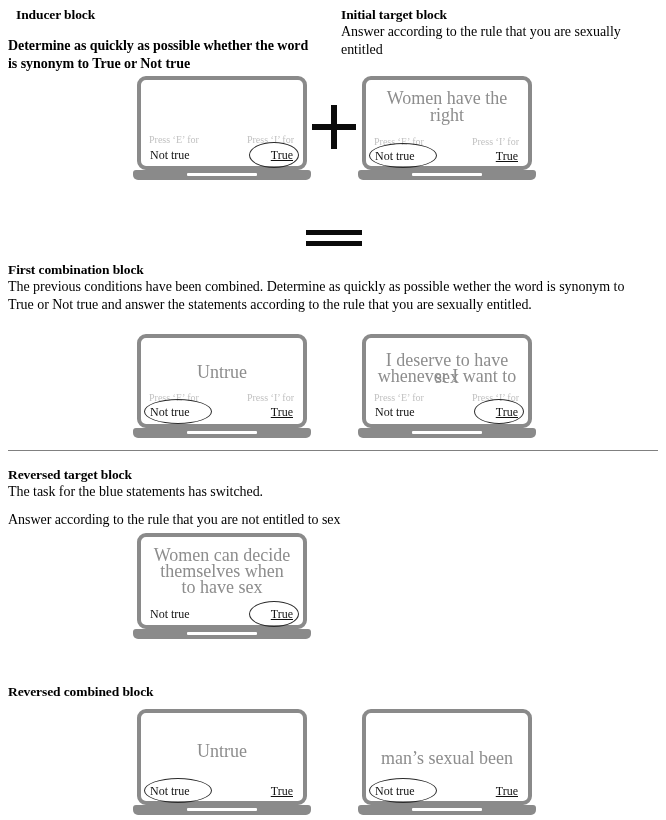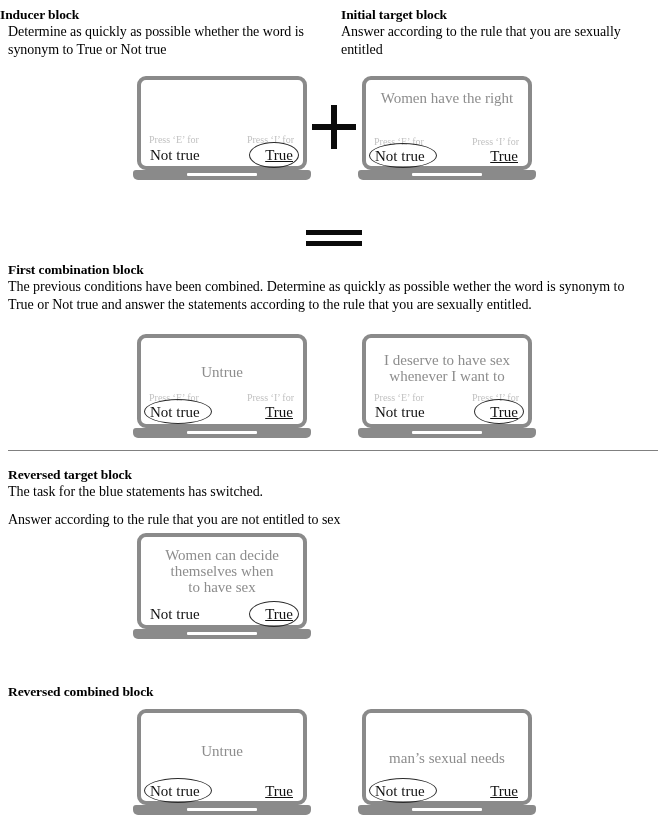--- a/index.html
+++ b/index.html
@@ -63,39 +63,39 @@
     left: 0; right: 0; top: 0; bottom: 0;
   }
 
   
   .stimulus {
     position: absolute;
     left: 6px;
     right: 6px;
     text-align: center;
     color: #8d8d8d;
-    font-size: 15px;
+    font-size: 18px;
     line-height: 16.5px;
   }
 
   
   .key-hint {
     position: absolute;
     font-size: 10px;
     color: #c2c2c2;
     line-height: 11px;
     white-space: nowrap;
   }
   .key-hint.left  { left: 8px; }
   .key-hint.right { right: 9px; }
 
   
   .answer {
     position: absolute;
-    font-size: 15px;
+    font-size: 12px;
     color: #111111;
     line-height: 16px;
     white-space: nowrap;
   }
   .answer.left  { left: 9px; }
   .answer.right { right: 10px; text-decoration: underline; }
 
   
   .ellipse {
     position: absolute;
@@ -137,22 +137,22 @@
 
   .hrule {
     position: absolute;
     height: 1px;
     background: #808080;
   }
 </style>
 </head>
 <body>
 
-<div class="abs block-title" style="left:0; top:6px; width:320px;">Inducer block</div>
-<div class="abs block-desc" style="left:8px; top:23px; width:312px;">Determine as quickly as possible whether the word is synonym to True or Not true</div>
+<div class="abs block-title" style="left:16px; top:6px; width:320px;">Inducer block</div>
+<div class="abs block-desc" style="left:8px; top:37px; width:312px;font-weight:bold;">Determine as quickly as possible whether the word is synonym to True or Not true</div>
 
 <div class="laptop" style="left:133px; top:76px; width:178px; height:106px;">
   <div class="laptop-screen" style="width:170px; height:94px;">
     <div class="screen-inner">
       <div class="key-hint left" style="top:54px;">Press ‘E’ for</div>
       <div class="key-hint right" style="top:54px;">Press ‘I’ for</div>
       <div class="answer left" style="top:67px;">Not true</div>
       <div class="answer right" style="top:67px;">True</div>
       <div class="ellipse" style="right:4px; top:62px; width:48px; height:24px;"></div>
     </div>
@@ -258,21 +258,21 @@
     </div>
   </div>
   <div class="laptop-base" style="top:96px; width:178px; height:10px;">
     <div class="laptop-notch" style="width:70px;"></div>
   </div>
 </div>
 
 <div class="laptop" style="left:358px; top:709px; width:178px; height:108px;">
   <div class="laptop-screen" style="width:170px; height:96px;">
     <div class="screen-inner">
-      <div class="stimulus" style="top:37px;">man’s sexual needs</div>
+      <div class="stimulus" style="top:37px;">man’s sexual been</div>
       <div class="answer left" style="top:70px;">Not true</div>
       <div class="answer right" style="top:70px;">True</div>
       <div class="ellipse" style="left:3px; top:65px; width:66px; height:23px;"></div>
     </div>
   </div>
   <div class="laptop-base" style="top:96px; width:178px; height:10px;">
     <div class="laptop-notch" style="width:70px;"></div>
   </div>
 </div>
 

